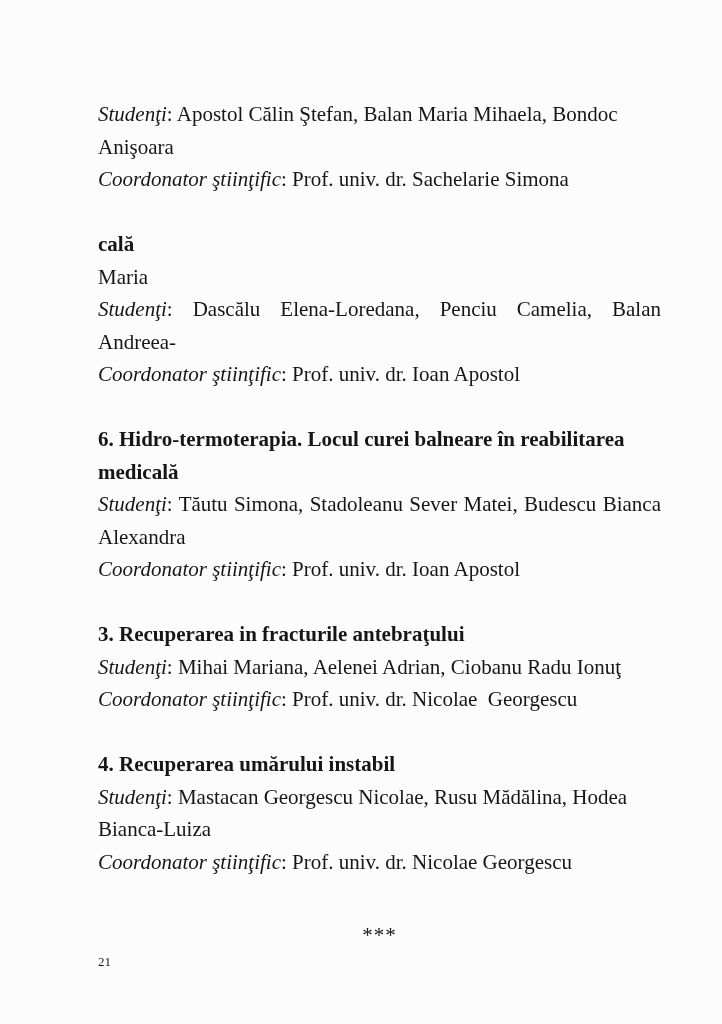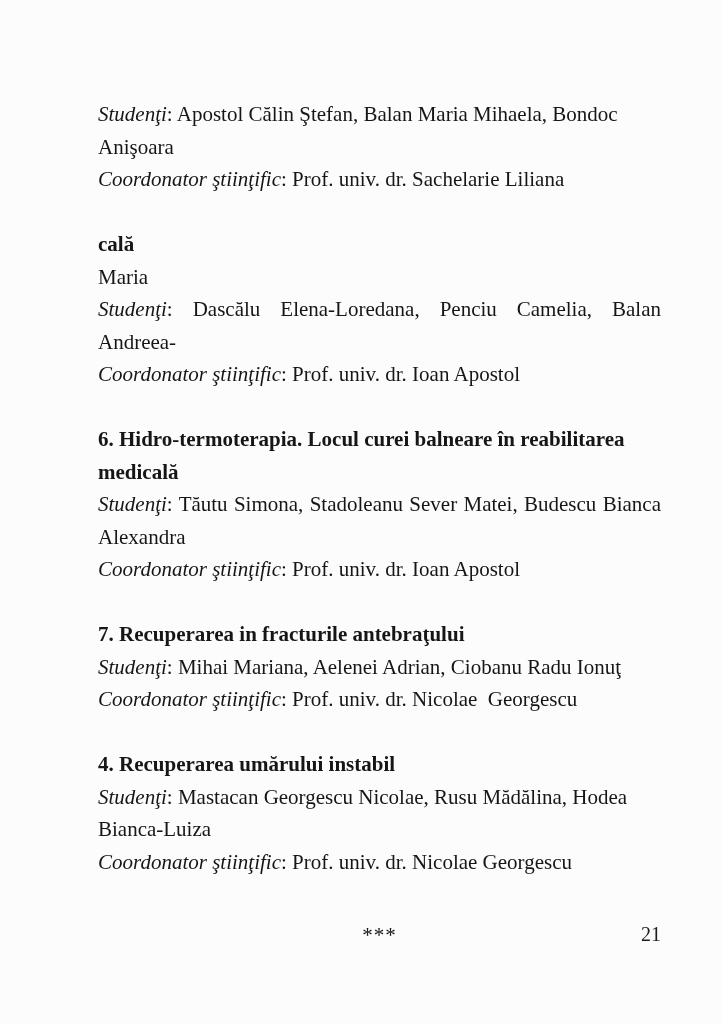--- a/index.html
+++ b/index.html
@@ -32,40 +32,40 @@
   .line { display: block; }
   .j { text-align: justify; text-align-last: justify; }
   .lbl { font-style: italic; }
   .separator {
     margin-top: 41px;
     text-align: center;
     letter-spacing: 1px;
   }
   .footer {
     position: absolute;
-    top: 921px;
+    top: 949px;
     left: 98px;
     width: 563px;
-    text-align: right;
-    font-size: 20px;
+    text-align: left;
+    font-size: 13px;
     line-height: 26px;
     color: #1c1c1c;
   }
 </style>
 </head>
 <body>
 
 <div class="page">
   <div class="content">
 
     <section class="entry">
       <p class="students">
         <span class="line"><i class="lbl">Studenţi</i><span>: </span><span>Apostol Călin Ştefan, Balan Maria Mihaela, Bondoc Anişoara</span></span>
       </p>
-      <p class="coordinator"><i class="lbl">Coordonator ştiinţific</i><span>: </span><span>Prof. univ. dr. Sachelarie Liliana</span></p>
+      <p class="coordinator"><i class="lbl">Coordonator ştiinţific</i><span>: </span><span>Prof. univ. dr. Sachelarie Simona</span></p>
     </section>
 
     <section class="entry">
       <p class="heading">
         <span class="line">cală</span>
       </p>
       <p class="students">
         <span class="line">Maria</span>
         <span class="line j"><i class="lbl">Studenţi</i><span>: </span><span>Dascălu Elena-Loredana, Penciu Camelia, Balan Andreea-</span></span>
       </p>
@@ -78,21 +78,21 @@
       </p>
       <p class="students">
         <span class="line j"><i class="lbl">Studenţi</i><span>: </span><span>Tăutu Simona, Stadoleanu Sever Matei, Budescu Bianca</span></span>
         <span class="line">Alexandra</span>
       </p>
       <p class="coordinator"><i class="lbl">Coordonator ştiinţific</i><span>: </span><span>Prof. univ. dr. Ioan Apostol</span></p>
     </section>
 
     <section class="entry">
       <p class="heading">
-        <span class="line">7. Recuperarea in fracturile antebraţului</span>
+        <span class="line">3. Recuperarea in fracturile antebraţului</span>
       </p>
       <p class="students">
         <span class="line"><i class="lbl">Studenţi</i><span>: </span><span>Mihai Mariana, Aelenei Adrian, Ciobanu Radu Ionuţ</span></span>
       </p>
       <p class="coordinator"><i class="lbl">Coordonator ştiinţific</i><span>: </span><span>Prof. univ. dr. Nicolae&nbsp; Georgescu</span></p>
     </section>
 
     <section class="entry">
       <p class="heading">
         <span class="line">4. Recuperarea umărului instabil</span>

